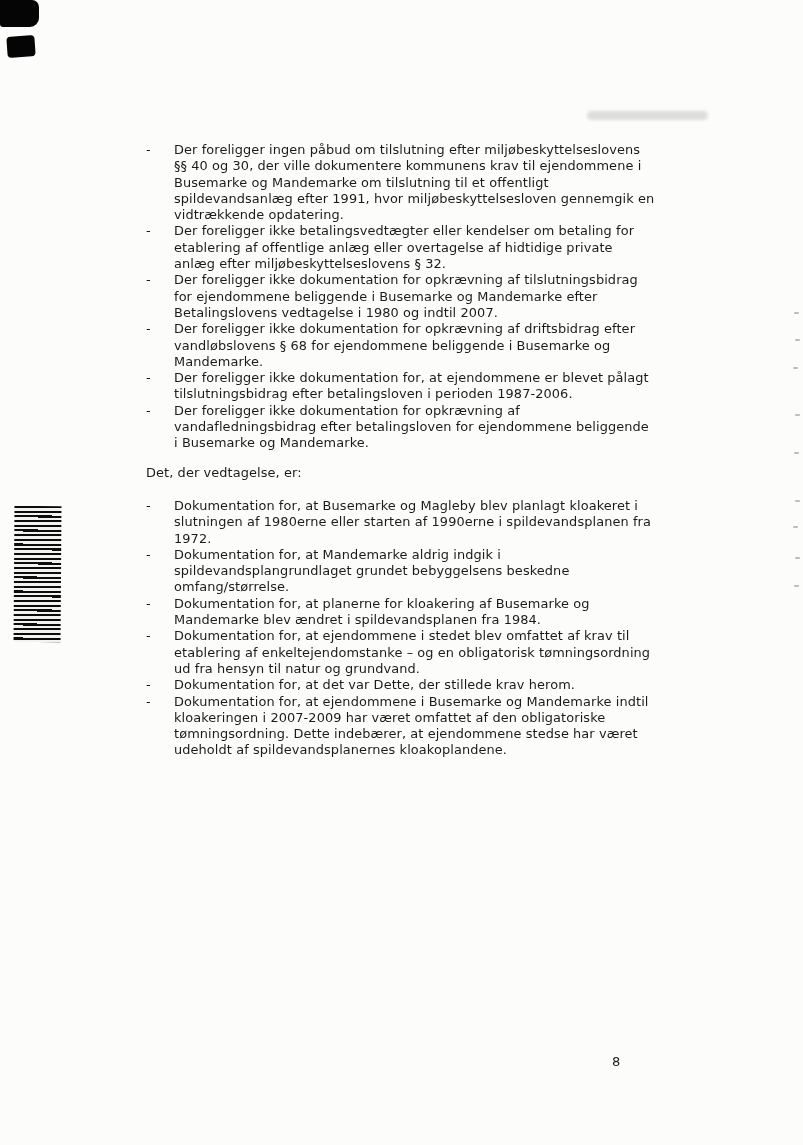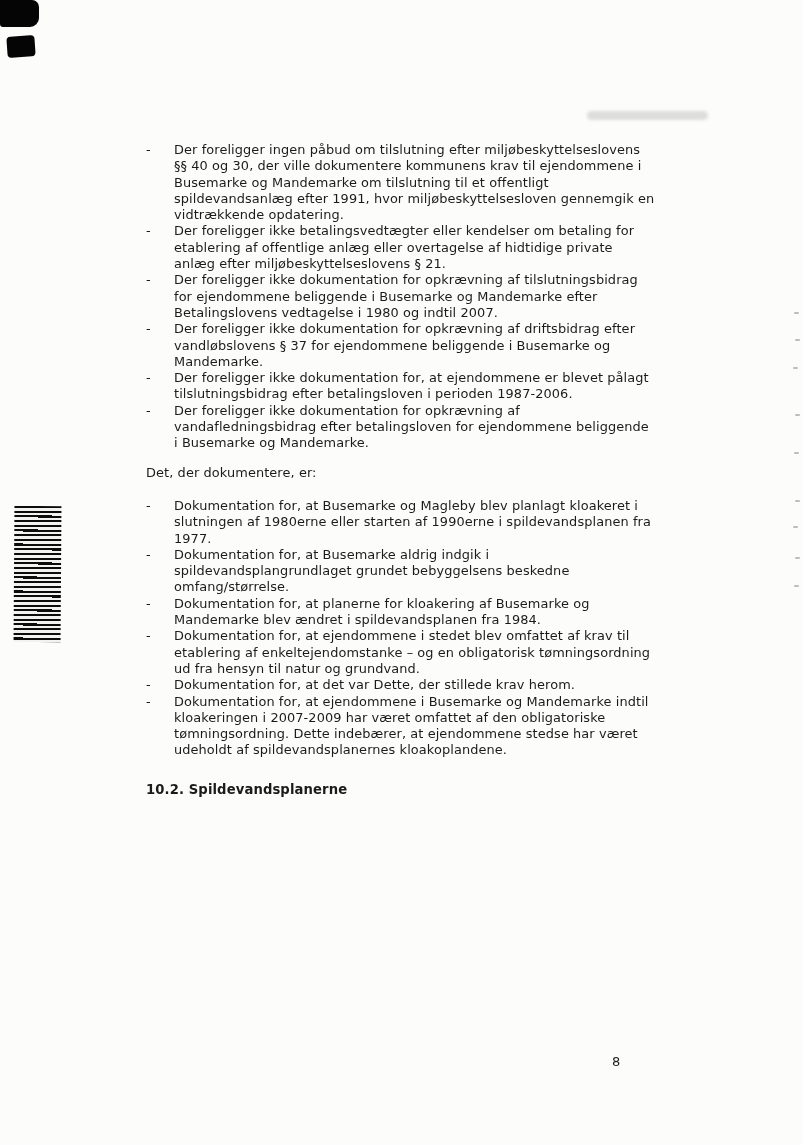--- a/index.html
+++ b/index.html
@@ -115,67 +115,66 @@
 
 <div class="content">
 
   <ul class="dash-list">
     <li>
       <span class="dash">-</span>
       <span class="txt">Der foreligger ingen påbud om tilslutning efter miljøbeskyttelseslovens §§ 40 og 30, der ville dokumentere kommunens krav til ejendommene i Busemarke og Mandemarke om tilslutning til et offentligt spildevandsanlæg efter 1991, hvor miljøbeskyttelsesloven gennemgik en vidtrækkende opdatering.</span>
     </li>
     <li>
       <span class="dash">-</span>
-      <span class="txt">Der foreligger ikke betalingsvedtægter eller kendelser om betaling for etablering af offentlige anlæg eller overtagelse af hidtidige private anlæg efter miljøbeskyttelseslovens § 21.</span>
+      <span class="txt">Der foreligger ikke betalingsvedtægter eller kendelser om betaling for etablering af offentlige anlæg eller overtagelse af hidtidige private anlæg efter miljøbeskyttelseslovens § 32.</span>
     </li>
     <li>
       <span class="dash">-</span>
       <span class="txt">Der foreligger ikke dokumentation for opkrævning af tilslutningsbidrag for ejendommene beliggende i Busemarke og Mandemarke efter Betalingslovens vedtagelse i 1980 og indtil 2007.</span>
     </li>
     <li>
       <span class="dash">-</span>
-      <span class="txt">Der foreligger ikke dokumentation for opkrævning af driftsbidrag efter vandløbslovens § 37 for ejendommene beliggende i Busemarke og Mandemarke.</span>
+      <span class="txt">Der foreligger ikke dokumentation for opkrævning af driftsbidrag efter vandløbslovens § 68 for ejendommene beliggende i Busemarke og Mandemarke.</span>
     </li>
     <li>
       <span class="dash">-</span>
       <span class="txt">Der foreligger ikke dokumentation for, at ejendommene er blevet pålagt tilslutningsbidrag efter betalingsloven i perioden 1987-2006.</span>
     </li>
     <li>
       <span class="dash">-</span>
       <span class="txt">Der foreligger ikke dokumentation for opkrævning af vandafledningsbidrag efter betalingsloven for ejendommene beliggende i Busemarke og Mandemarke.</span>
     </li>
   </ul>
 
-  <p class="intro">Det, der dokumentere, er:</p>
+  <p class="intro">Det, der vedtagelse, er:</p>
 
   <ul class="dash-list">
     <li>
       <span class="dash">-</span>
-      <span class="txt">Dokumentation for, at Busemarke og Magleby blev planlagt kloakeret i slutningen af 1980erne eller starten af 1990erne i spildevandsplanen fra 1977.</span>
+      <span class="txt">Dokumentation for, at Busemarke og Magleby blev planlagt kloakeret i slutningen af 1980erne eller starten af 1990erne i spildevandsplanen fra 1972.</span>
     </li>
     <li>
       <span class="dash">-</span>
-      <span class="txt">Dokumentation for, at Busemarke aldrig indgik i spildevandsplangrundlaget grundet bebyggelsens beskedne omfang/størrelse.</span>
+      <span class="txt">Dokumentation for, at Mandemarke aldrig indgik i spildevandsplangrundlaget grundet bebyggelsens beskedne omfang/størrelse.</span>
     </li>
     <li>
       <span class="dash">-</span>
       <span class="txt">Dokumentation for, at planerne for kloakering af Busemarke og Mandemarke blev ændret i spildevandsplanen fra 1984.</span>
     </li>
     <li>
       <span class="dash">-</span>
       <span class="txt">Dokumentation for, at ejendommene i stedet blev omfattet af krav til etablering af enkeltejendomstanke – og en obligatorisk tømningsordning ud fra hensyn til natur og grundvand.</span>
     </li>
     <li>
       <span class="dash">-</span>
       <span class="txt">Dokumentation for, at det var Dette, der stillede krav herom.</span>
     </li>
     <li>
       <span class="dash">-</span>
       <span class="txt">Dokumentation for, at ejendommene i Busemarke og Mandemarke indtil kloakeringen i 2007-2009 har været omfattet af den obligatoriske tømningsordning. Dette indebærer, at ejendommene stedse har været udeholdt af spildevandsplanernes kloakoplandene.</span>
     </li>
   </ul>
 
-  <h2 class="section-heading">10.2. Spildevandsplanerne</h2>
 
 
 </div>
 
 <div class="page-number">8</div>
 
 </body></html>

